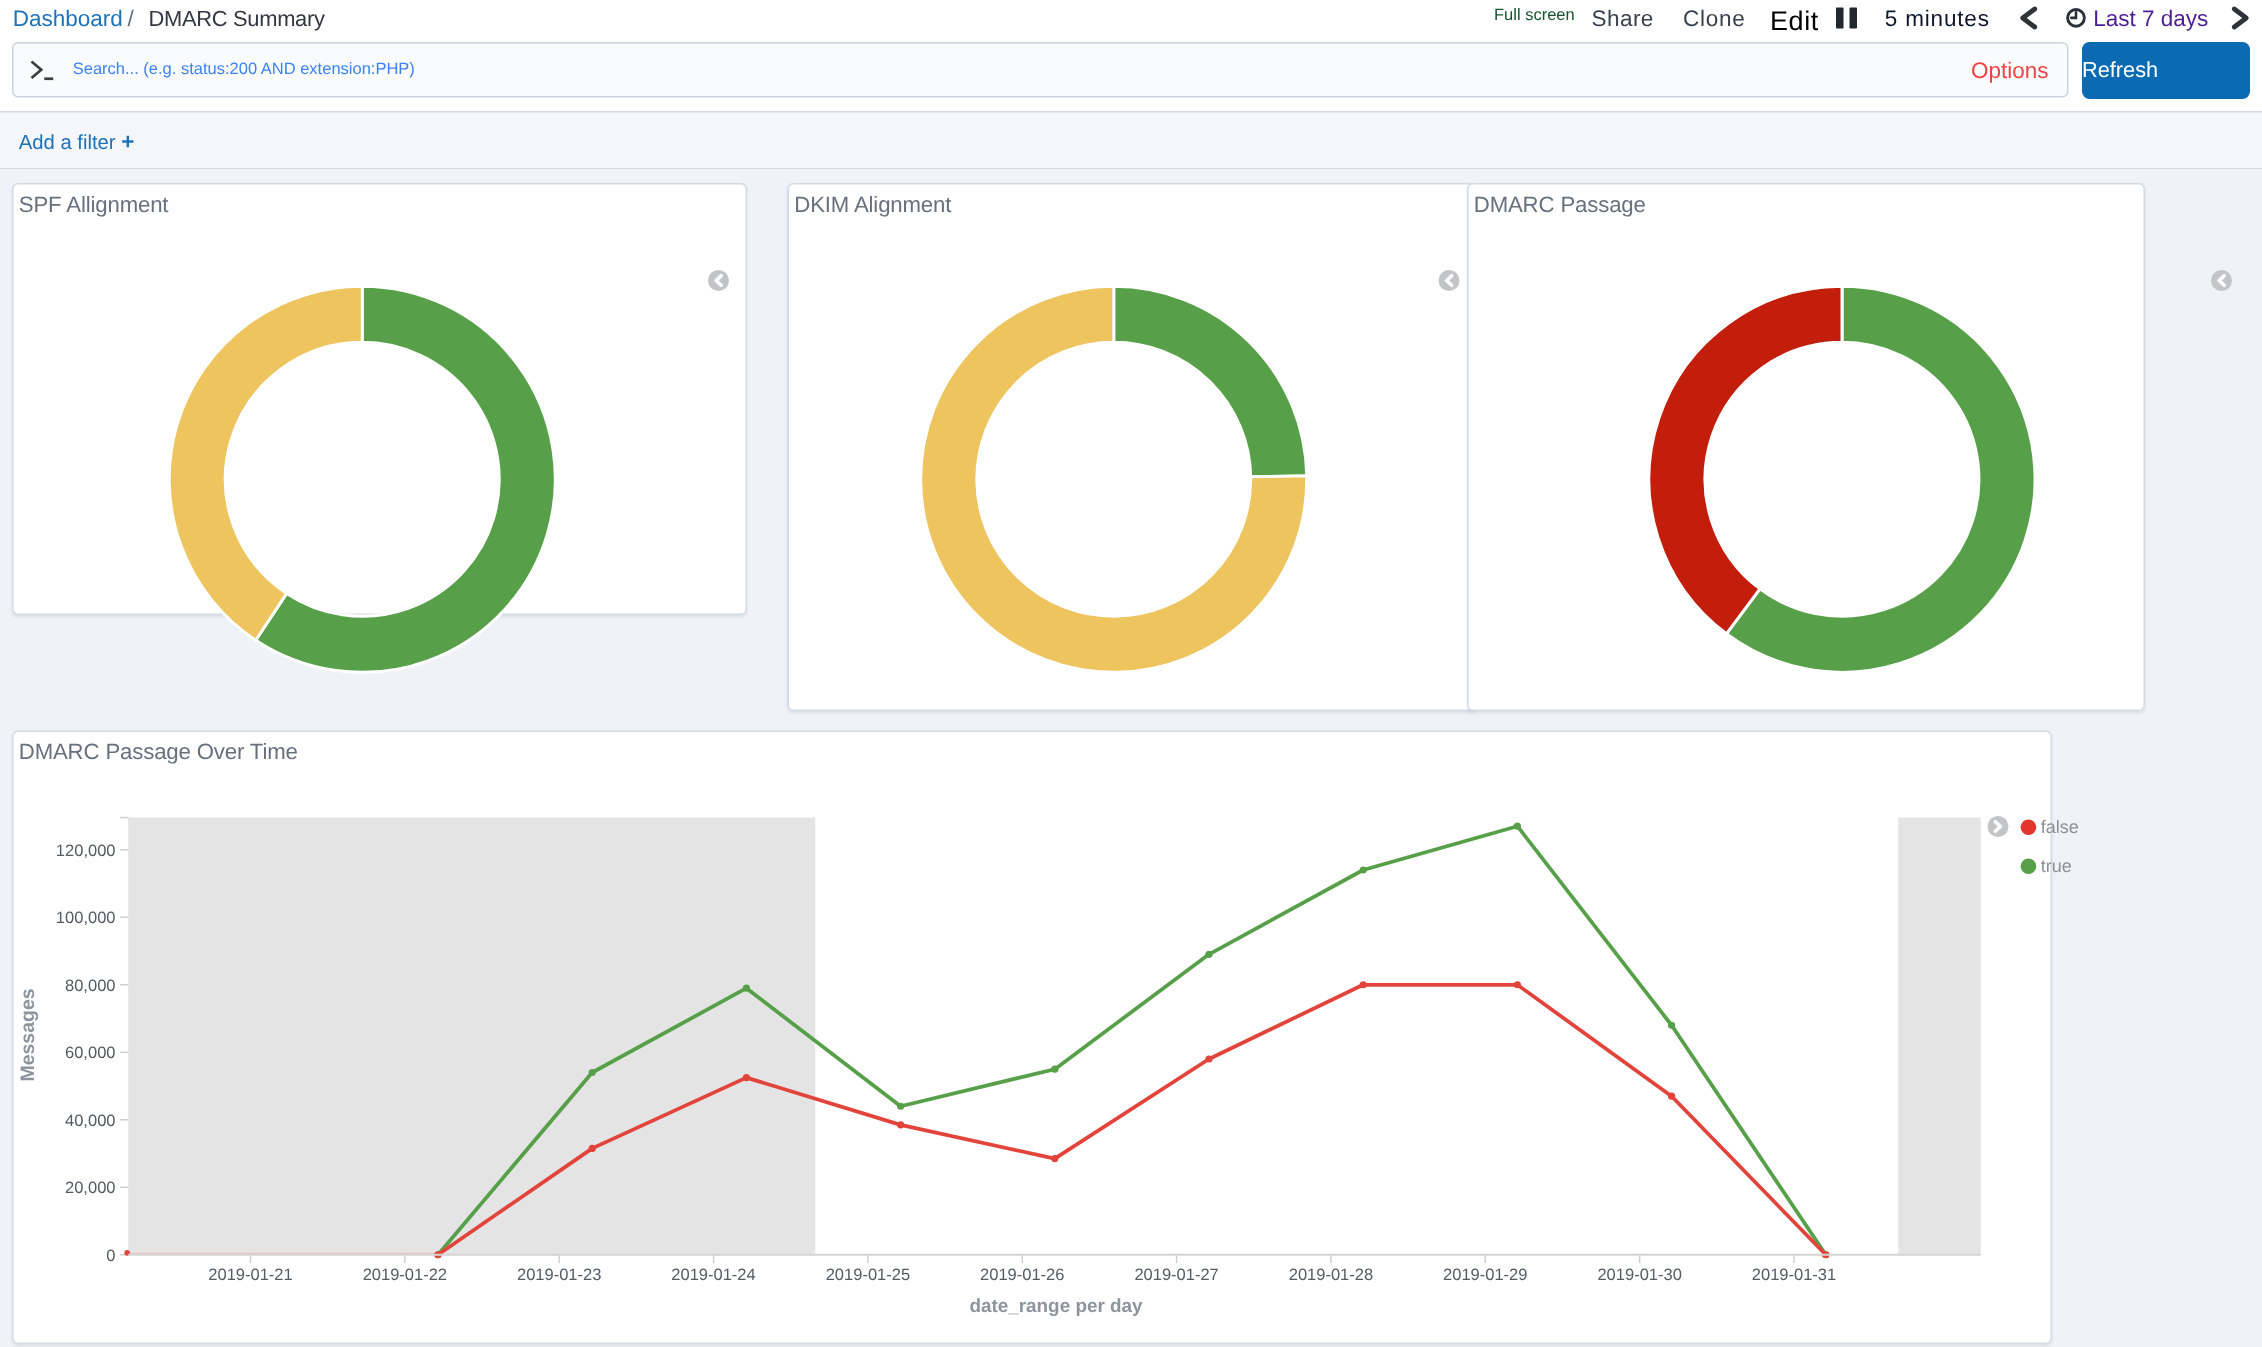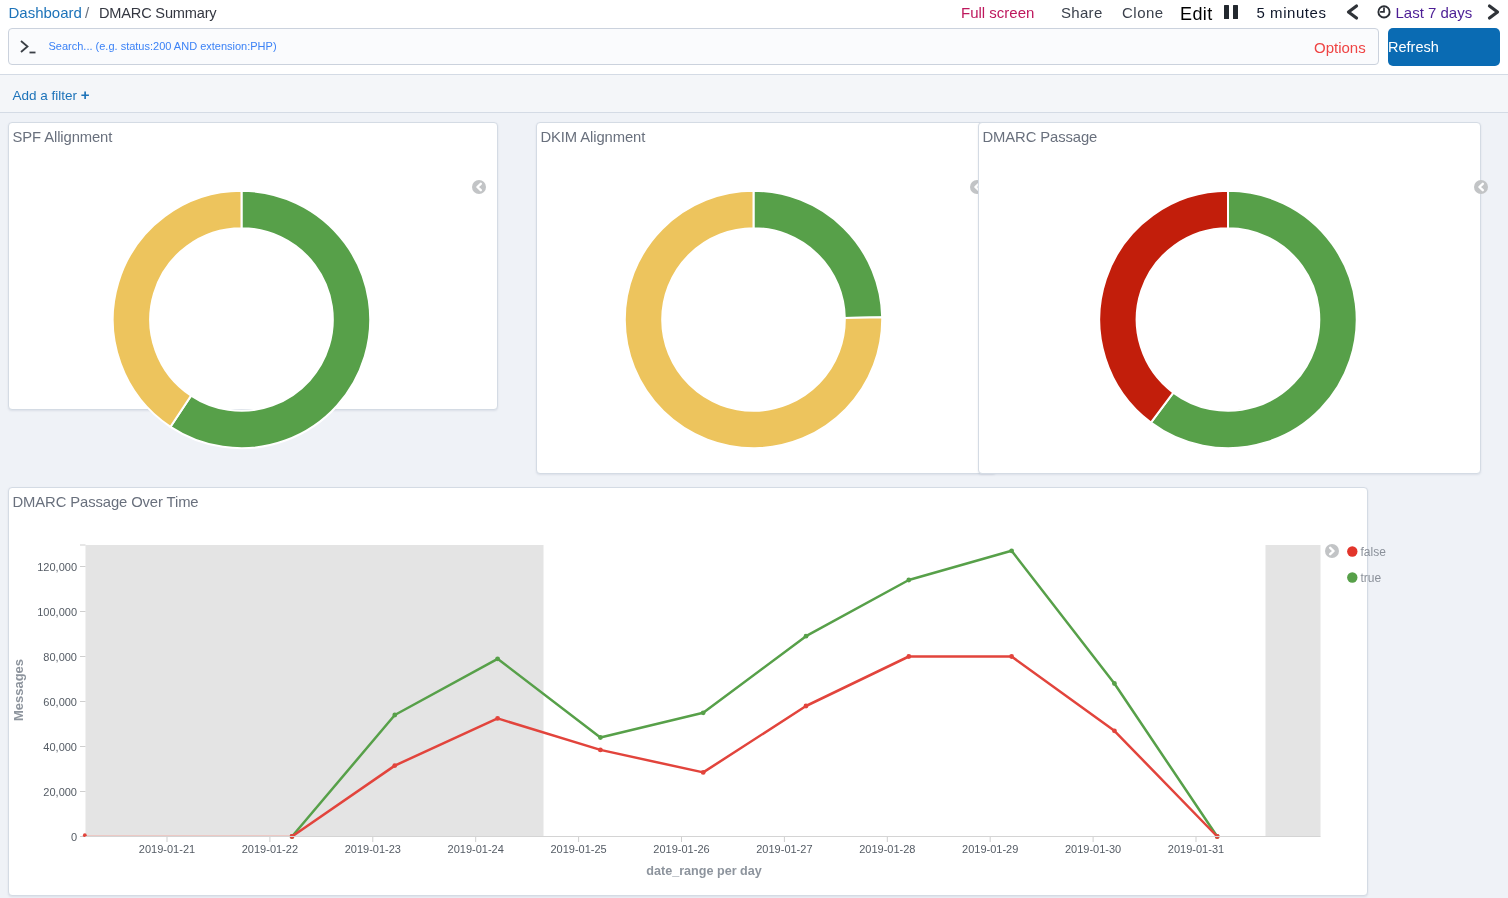--- a/index.html
+++ b/index.html
@@ -7,21 +7,21 @@
 .panel{position:absolute;background:#fff;border:1px solid #d4dbe4;border-radius:4px;
 box-shadow:0 1px 2px rgba(130,140,160,.18)}
 .ptitle{position:absolute;left:3.5px;top:6px;font-size:14.8px;letter-spacing:-0.1px;color:#69707d}
 svg{position:absolute;left:-1px;top:-1px;overflow:visible}
 </style></head>
 <body>
 
 <div class="abs" style="left:8.5px;top:4px;font-size:15px;color:#1d73b9">Dashboard</div>
 <div class="abs" style="left:85px;top:4px;font-size:15px;color:#69707d">/</div>
 <div class="abs" style="left:99px;top:4.5px;font-size:14.6px;letter-spacing:-0.2px;color:#343741">DMARC Summary</div>
-<div class="abs" style="left:961px;top:4px;font-size:15px;color:#be185d">Full screen</div>
+<div class="abs" style="left:996px;top:4px;font-size:11px;color:#14532d">Full screen</div>
 <div class="abs" style="left:1061px;top:4px;font-size:15px;letter-spacing:0.3px;color:#3b414c">Share</div>
 <div class="abs" style="left:1122px;top:4px;font-size:15px;letter-spacing:0.5px;color:#3b414c">Clone</div>
 <div class="abs" style="left:1180px;top:4px;font-size:18px;letter-spacing:0.4px;color:#000000">Edit</div>
 <svg class="abs" style="left:1218px;top:0;position:absolute" width="290" height="28" viewBox="0 0 290 28">
   <rect x="6" y="5" width="5" height="14" rx="0.5" fill="#23282e"></rect>
   <rect x="15" y="5" width="5" height="14" rx="0.5" fill="#23282e"></rect>
   <path d="M138.5,6 L130.5,12 L138.5,18" fill="none" stroke="#2f3338" stroke-width="3.2" stroke-linecap="round" stroke-linejoin="round"></path>
   <circle cx="166" cy="11.9" r="5.6" fill="none" stroke="#2b2f36" stroke-width="1.9"></circle>
   <path d="M166,8.2 L166,11.9 L162.8,11.9" fill="none" stroke="#2b2f36" stroke-width="1.7" stroke-linecap="round"></path>
   <path d="M271.5,6 L279.5,12 L271.5,18" fill="none" stroke="#2f3338" stroke-width="3.2" stroke-linecap="round" stroke-linejoin="round"></path>
@@ -45,30 +45,30 @@
 
 <div class="panel" style="left:8px;top:122px;width:490px;height:288px">
   <div class="ptitle">SPF Allignment</div>
   <svg width="490" height="352" viewBox="0 0 490 352">
       <path d="M233.50,68.80 A128.7,128.7 0 1 1 162.47,304.82 L183.11,273.63 A91.3,91.3 0 1 0 233.50,106.20 Z" fill="#57A049" stroke="#ffffff" stroke-width="2"></path>
       <path d="M162.47,304.82 A128.7,128.7 0 0 1 233.50,68.80 L233.50,106.20 A91.3,91.3 0 0 0 183.11,273.63 Z" fill="#EDC45D" stroke="#ffffff" stroke-width="2"></path>
       <circle cx="471" cy="65" r="7" fill="#c2c4c6"></circle>
       <path d="M472.8,61.8 L469.4,65.0 L472.8,68.2" fill="none" stroke="#ffffff" stroke-width="2.4" stroke-linecap="round" stroke-linejoin="round"></path>
     </svg>
 </div>
-<div class="panel" style="left:536px;top:122px;width:460px;height:352px">
+<div class="panel" style="left:525px;top:122px;width:460px;height:352px">
   <div class="ptitle">DKIM Alignment</div>
   <svg width="460" height="352" viewBox="0 0 460 352">
       <path d="M217.50,68.80 A128.7,128.7 0 0 1 346.18,195.25 L308.79,195.91 A91.3,91.3 0 0 0 217.50,106.20 Z" fill="#57A049" stroke="#ffffff" stroke-width="2"></path>
       <path d="M346.18,195.25 A128.7,128.7 0 1 1 217.50,68.80 L217.50,106.20 A91.3,91.3 0 1 0 308.79,195.91 Z" fill="#EDC45D" stroke="#ffffff" stroke-width="2"></path>
       <circle cx="441" cy="65" r="7" fill="#c2c4c6"></circle>
       <path d="M442.8,61.8 L439.4,65.0 L442.8,68.2" fill="none" stroke="#ffffff" stroke-width="2.4" stroke-linecap="round" stroke-linejoin="round"></path>
     </svg>
 </div>
-<div class="panel" style="left:978px;top:122px;width:503px;height:352px">
+<div class="panel" style="left:978px;top:122px;width:452px;height:352px">
   <div class="ptitle">DMARC Passage</div>
   <svg width="522" height="352" viewBox="0 0 522 352">
       <path d="M250.00,68.80 A128.7,128.7 0 1 1 172.91,300.55 L195.31,270.61 A91.3,91.3 0 1 0 250.00,106.20 Z" fill="#57A049" stroke="#ffffff" stroke-width="2"></path>
       <path d="M172.91,300.55 A128.7,128.7 0 0 1 250.00,68.80 L250.00,106.20 A91.3,91.3 0 0 0 195.31,270.61 Z" fill="#C21E0B" stroke="#ffffff" stroke-width="2"></path>
       <circle cx="503" cy="65" r="7" fill="#c2c4c6"></circle>
       <path d="M504.8,61.8 L501.4,65.0 L504.8,68.2" fill="none" stroke="#ffffff" stroke-width="2.4" stroke-linecap="round" stroke-linejoin="round"></path>
     </svg>
 </div>
 
 <div class="panel" style="left:8px;top:487px;width:1360px;height:409px">

